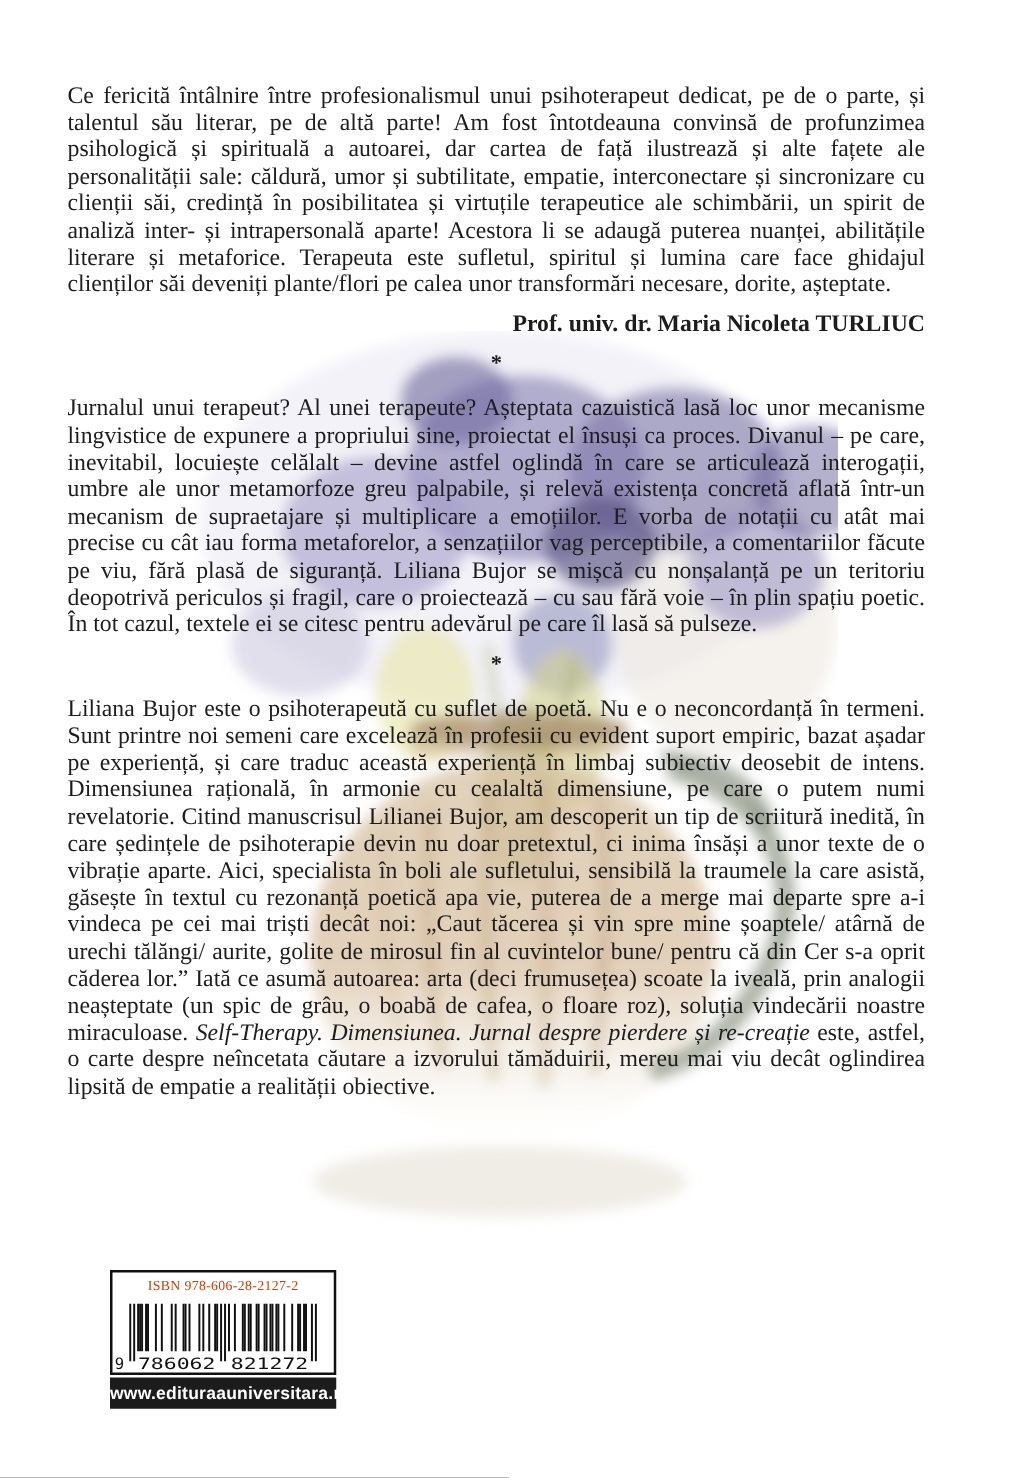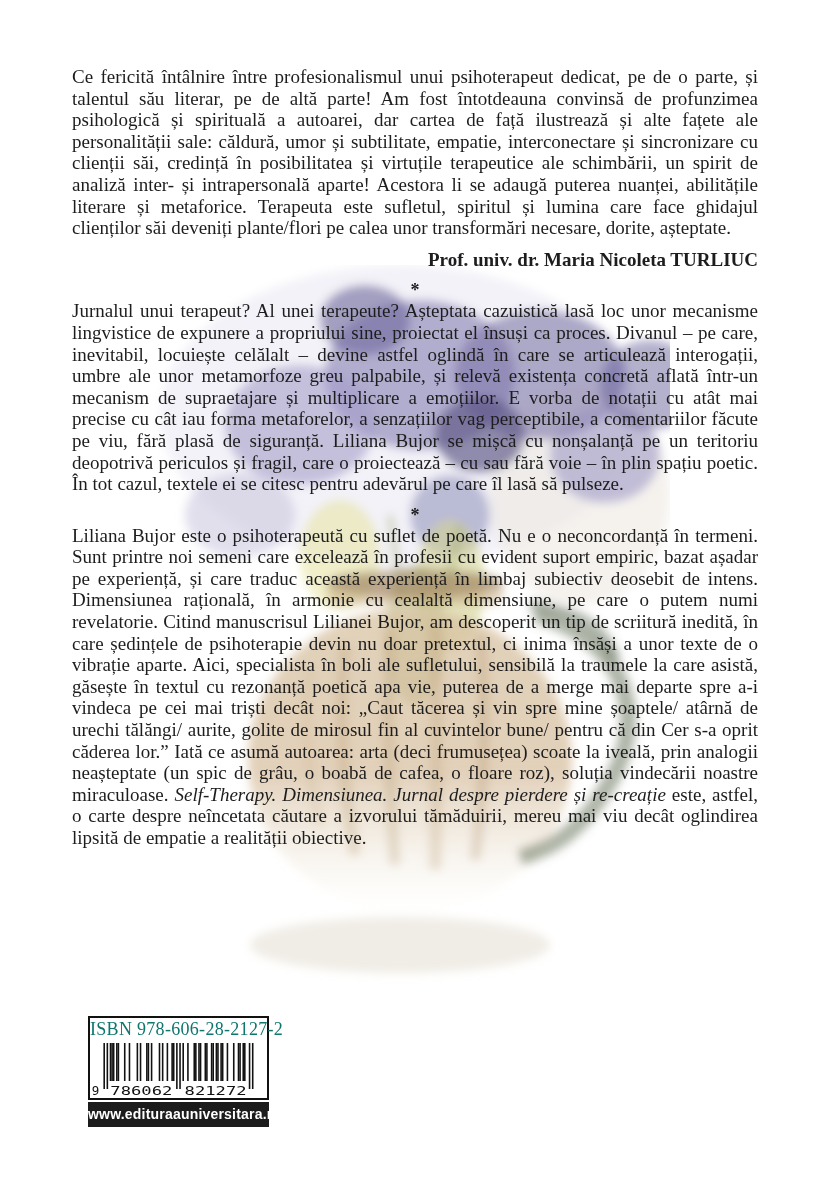--- a/index.html
+++ b/index.html
@@ -6,46 +6,46 @@
   .page{
     position:relative;
     width:828px;height:1182px;
     background:#ffffff;
     overflow:hidden;
     font-family:"Liberation Serif",serif;
     color:#1d1d1d;
     margin:0 auto;
   }
   .watermark{position:absolute;left:150px;top:265px;z-index:0;pointer-events:none;}
-  .content{position:absolute;left:72px;top:66px;width:686px;z-index:2;}
+  .content{position:absolute;left:54px;top:66px;width:686px;z-index:2;}
   p.quote{margin:0;font-size:19px;line-height:21.6px;text-align:justify;}
-  p.quote.follow{}
+  p.quote.follow{margin-top:16px;}
   .attribution{
     font-weight:bold;text-align:right;
     font-size:19px;line-height:21.6px;margin-top:10px;
   }
   .separator{
     text-align:center;font-weight:bold;
     font-size:18px;line-height:20px;margin-top:10px;
   }
   .book-title-italic{font-style:italic;}
   
   .footer{position:absolute;left:88px;top:1016px;width:181px;z-index:2;}
   .barcode-box{
     box-sizing:border-box;
     border:2px solid #111111;
     background:#ffffff;
     width:181px;height:84px;
     text-align:center;
   }
   .isbn-label{
     font-family:"Liberation Serif",serif;
-    font-size:18px;line-height:23px;
+    font-size:11px;line-height:23px;
     letter-spacing:0.3px;
-    color:#0f766e;
+    color:#c2410c;
     white-space:nowrap;
   }
   .ean-svg{display:block;margin:0 auto;}
   .website-strip{
     margin-top:2px;
     width:181px;height:25px;
     background:#1c1c1c;
     color:#ffffff;
     font-family:"Liberation Sans",sans-serif;
     font-weight:bold;

